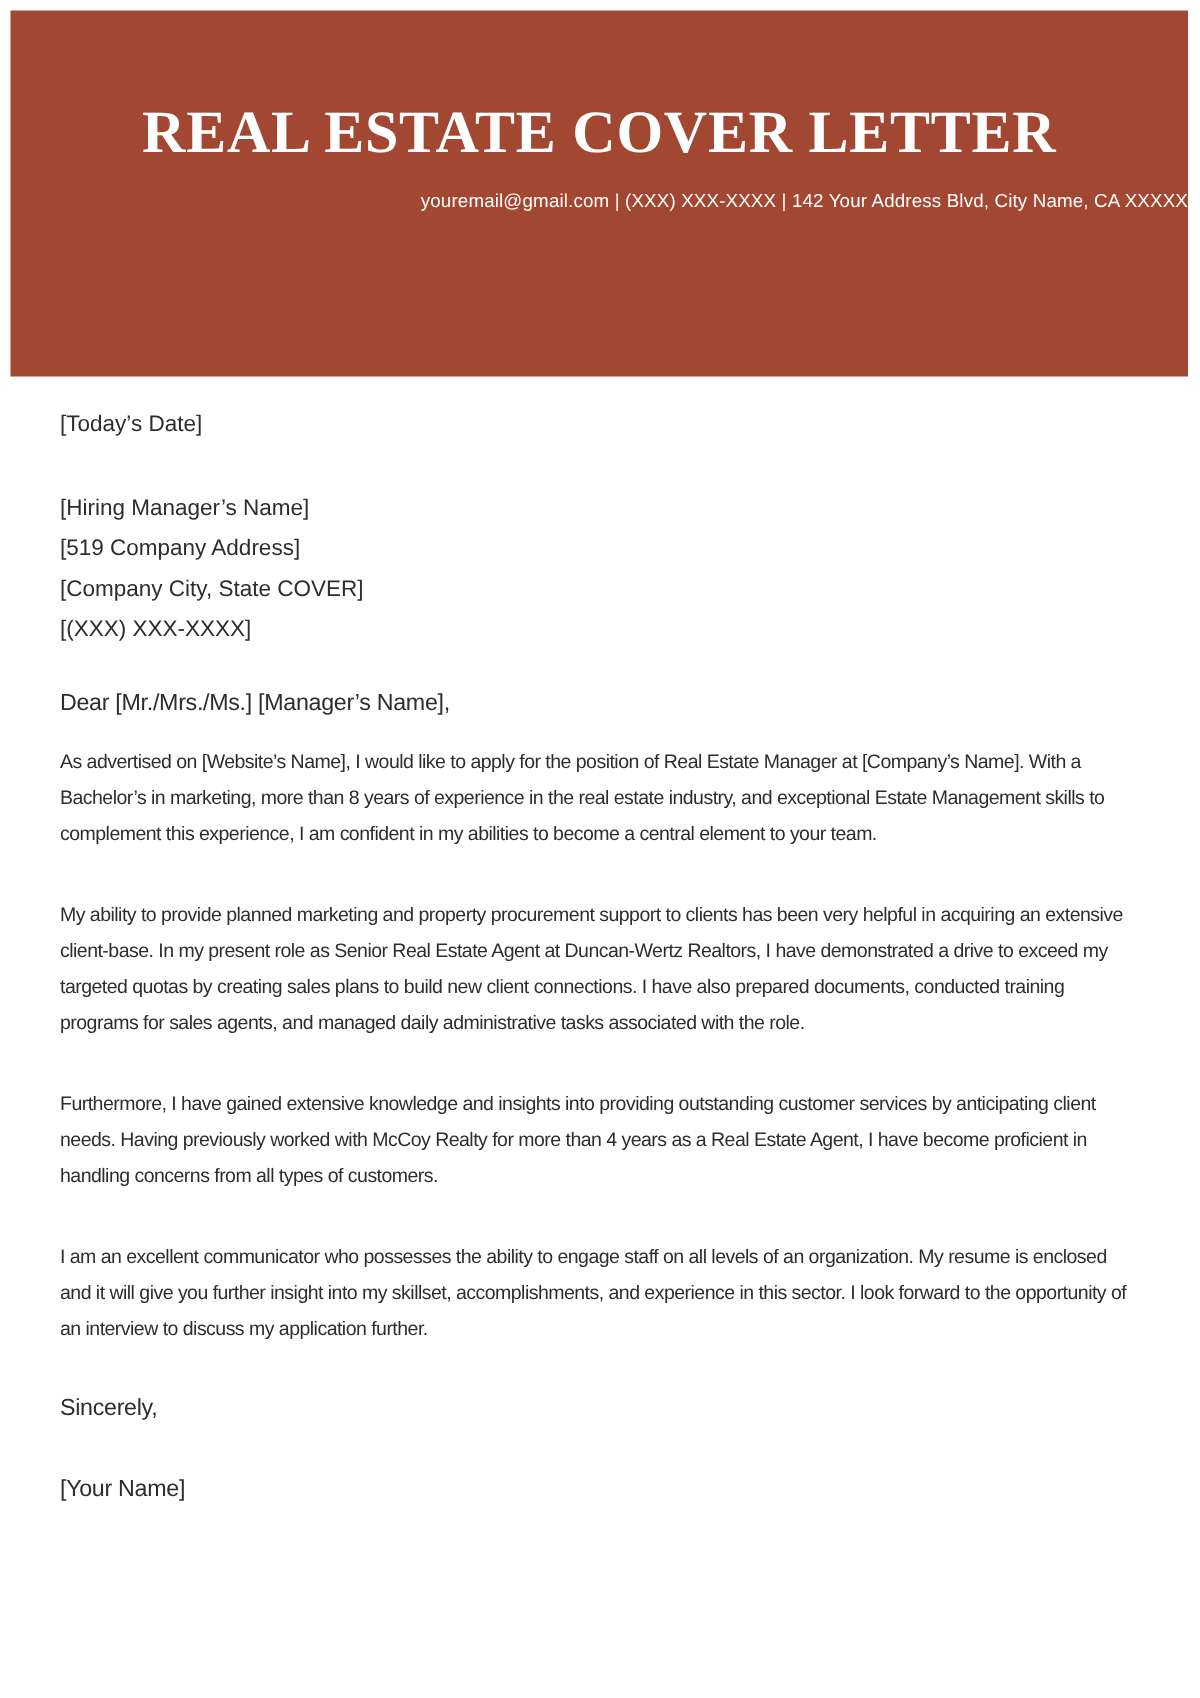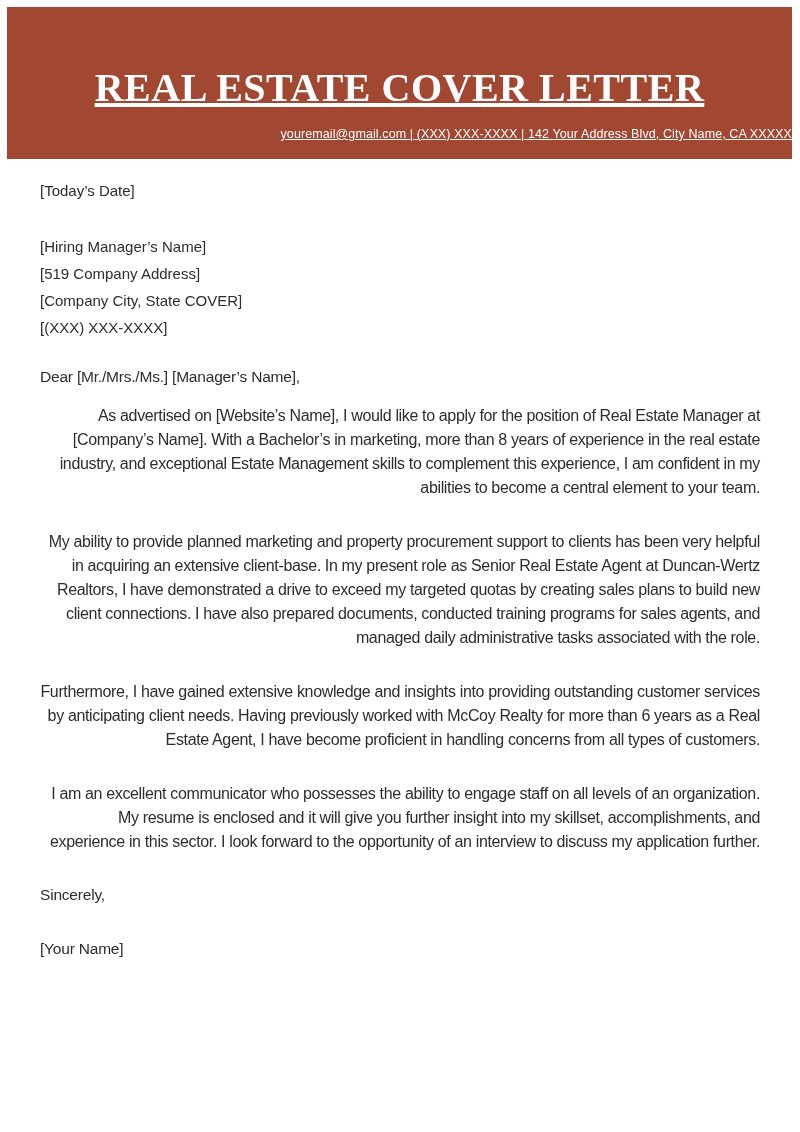--- a/index.html
+++ b/index.html
@@ -14,24 +14,23 @@
     color: #2d2d2d;
     overflow: hidden;
   }
   .page {
     width: 800px;
     height: 1132px;
     background: #ffffff;
   }
   .letter-header {
     margin: 7px 8px 0 7px;
-    height: 152px;
+    height: 244px;
     text-align: center;
     box-sizing: border-box;
-    text-decoration: underline;
   }
   .letter-title {
     margin: 0;
     padding-top: 58px;
     font-family: "Liberation Serif", serif;
     font-weight: 700;
     font-size: 40px;
     line-height: 1.15;
     letter-spacing: 0.5px;
   }
@@ -61,25 +60,24 @@
     line-height: 27px;
   }
   .salutation {
     margin-top: 25px !important;
     font-size: 15.5px;
     line-height: 22px;
     letter-spacing: -0.2px;
   }
   .para {
     margin-top: 30px !important;
-    font-size: 16px;
+    font-size: 13px;
     line-height: 24px;
     letter-spacing: -0.35px;
     max-width: 736px;
-    text-align: right;
   }
   .salutation + .para {
     margin-top: 16px !important;
   }
   .closing {
     margin-top: 30px !important;
     font-size: 15.5px;
     line-height: 22px;
     letter-spacing: -0.2px;
   }
@@ -107,20 +105,20 @@
       <p>[Hiring Manager’s Name]</p>
       <p>[519 Company Address]</p>
       <p>[Company City, State COVER]</p>
       <p>[(XXX) XXX-XXXX]</p>
     </div>
 
     <p class="salutation">Dear [Mr./Mrs./Ms.] [Manager’s Name],</p>
 
     <p class="para">As advertised on [Website’s Name], I would like to apply for the position of Real Estate Manager at [Company’s Name]. With a Bachelor’s in marketing, more than 8 years of experience in the real estate industry, and exceptional Estate Management skills to complement this experience, I am confident in my abilities to become a central element to your team.</p>
     <p class="para">My ability to provide planned marketing and property procurement support to clients has been very helpful in acquiring an extensive client-base. In my present role as Senior Real Estate Agent at Duncan-Wertz Realtors, I have demonstrated a drive to exceed my targeted quotas by creating sales plans to build new client connections. I have also prepared documents, conducted training programs for sales agents, and managed daily administrative tasks associated with the role.</p>
-    <p class="para">Furthermore, I have gained extensive knowledge and insights into providing outstanding customer services by anticipating client needs. Having previously worked with McCoy Realty for more than 6 years as a Real Estate Agent, I have become proficient in handling concerns from all types of customers.</p>
+    <p class="para">Furthermore, I have gained extensive knowledge and insights into providing outstanding customer services by anticipating client needs. Having previously worked with McCoy Realty for more than 4 years as a Real Estate Agent, I have become proficient in handling concerns from all types of customers.</p>
     <p class="para">I am an excellent communicator who possesses the ability to engage staff on all levels of an organization. My resume is enclosed and it will give you further insight into my skillset, accomplishments, and experience in this sector. I look forward to the opportunity of an interview to discuss my application further.</p>
 
     <p class="closing">Sincerely,</p>
     <p class="signature">[Your Name]</p>
   </main>
 
 </div>
 
 </body></html>

